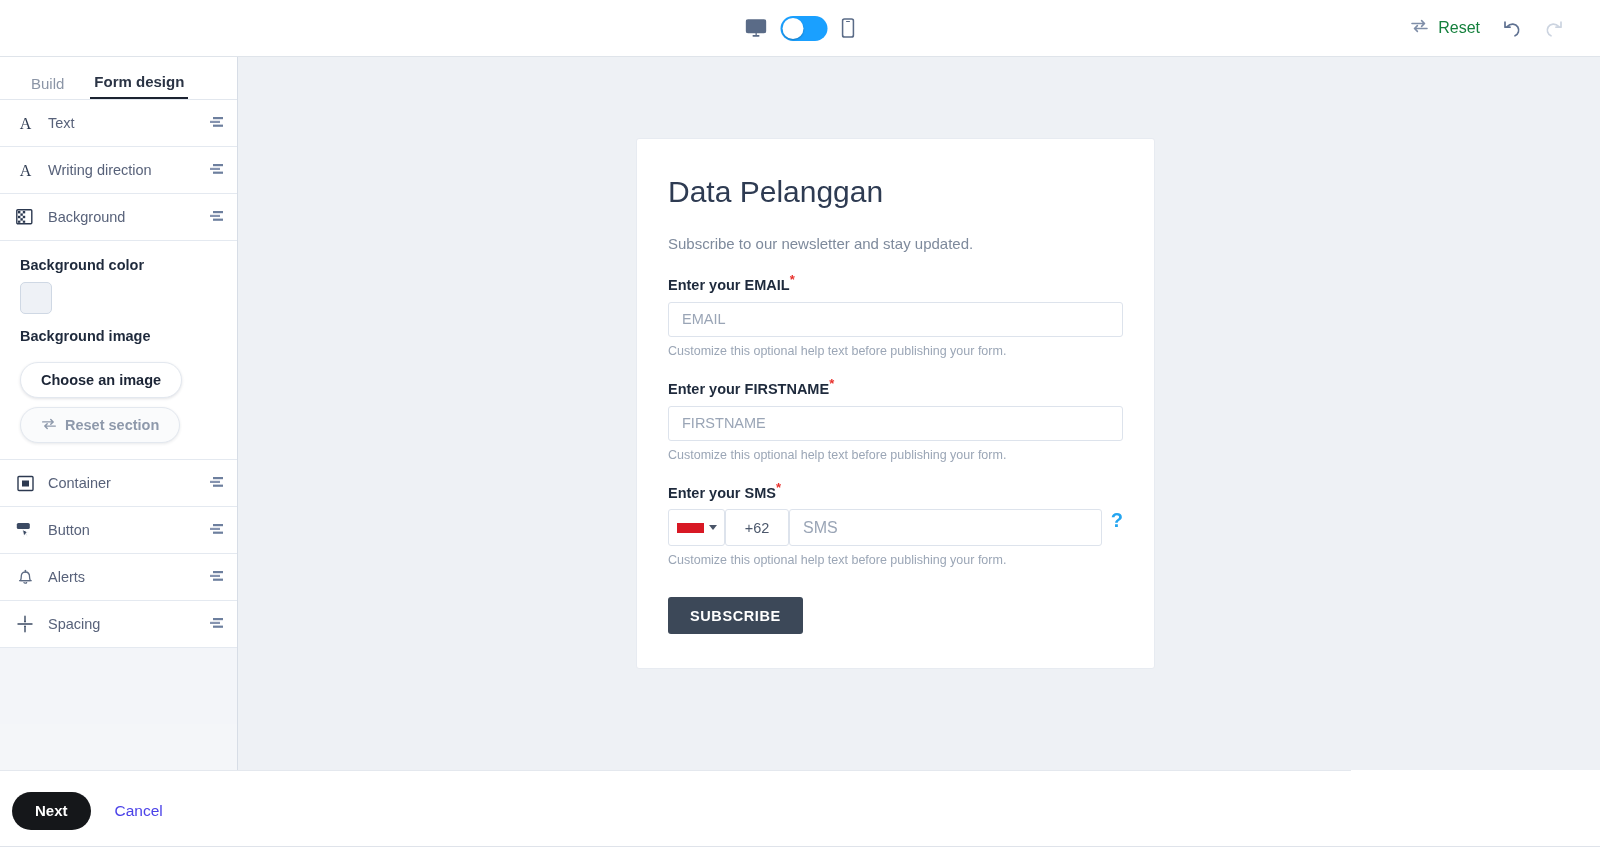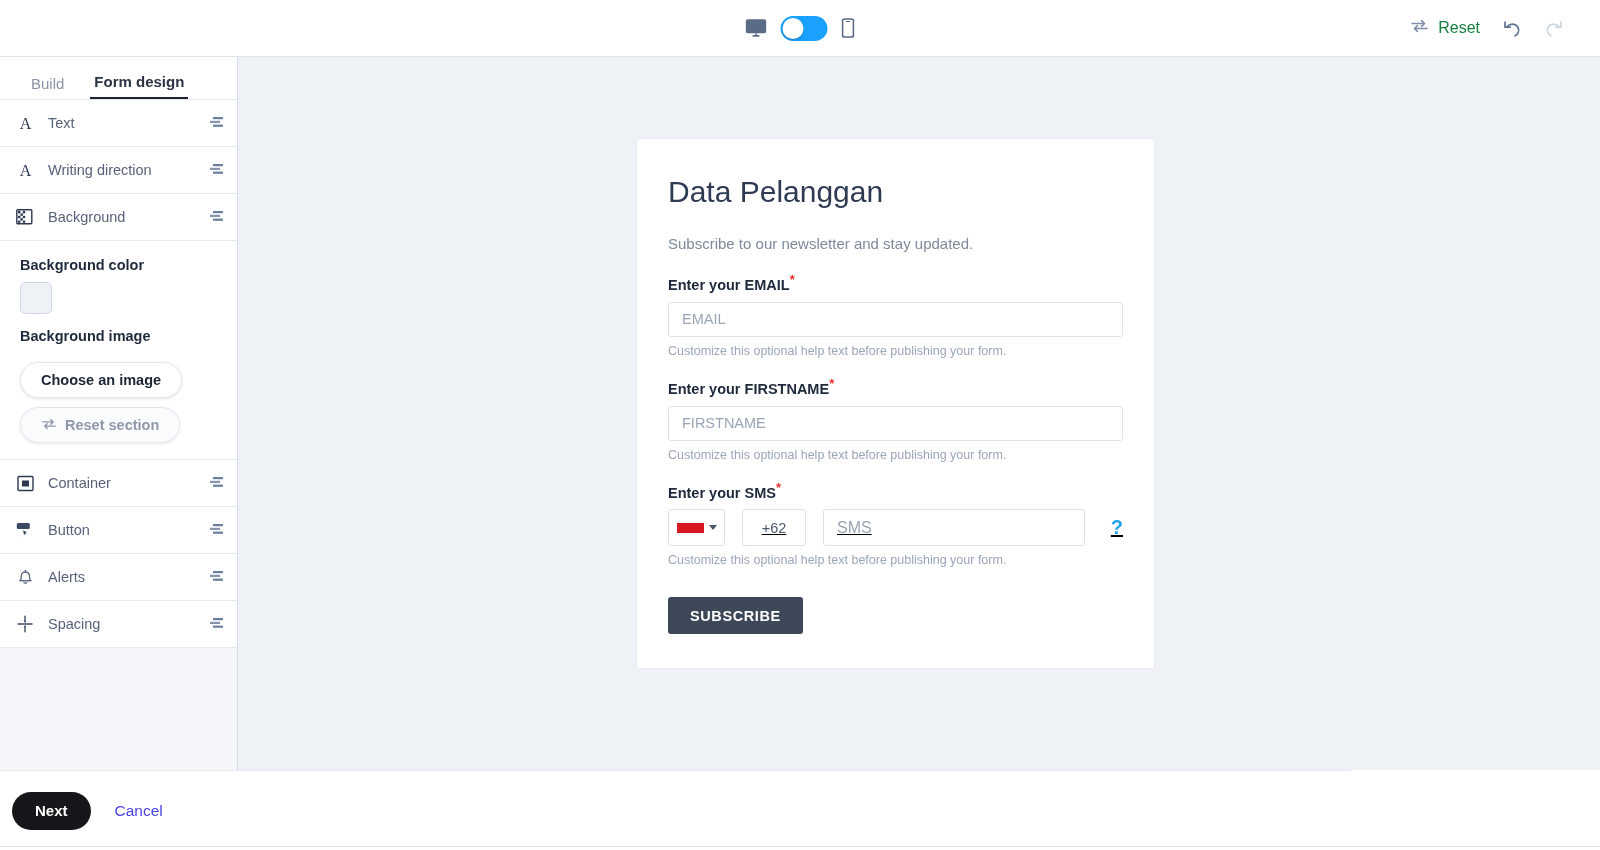--- a/index.html
+++ b/index.html
@@ -213,21 +213,21 @@
     color: #9aa5b6;
     background: #ffffff;
     display: flex;
     align-items: center;
   }
   .help-text {
     font-size: 12.5px;
     color: #9ba6b6;
     margin-top: 7px;
   }
-  .phone-row { display: flex; align-items: center; gap: 17px; text-decoration: underline; }
+  .phone-row { display: flex; gap: 0; }
   .flag-select {
     width: 57px; height: 37px;
     border: 1px solid #dde3ec;
     border-radius: 3px;
     display: flex;
     align-items: center;
     justify-content: center;
     gap: 5px;
     background: #ffffff;
     cursor: pointer;

